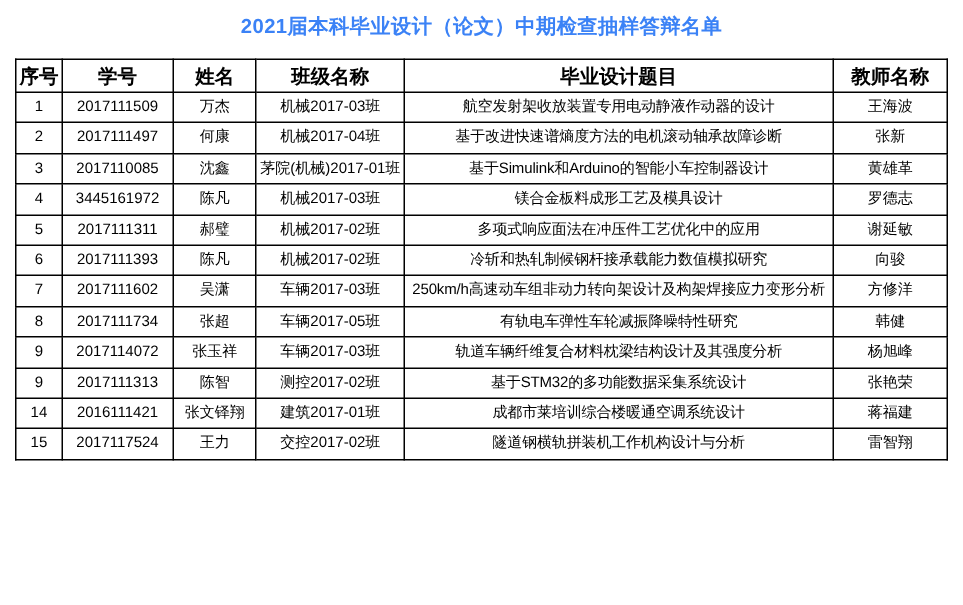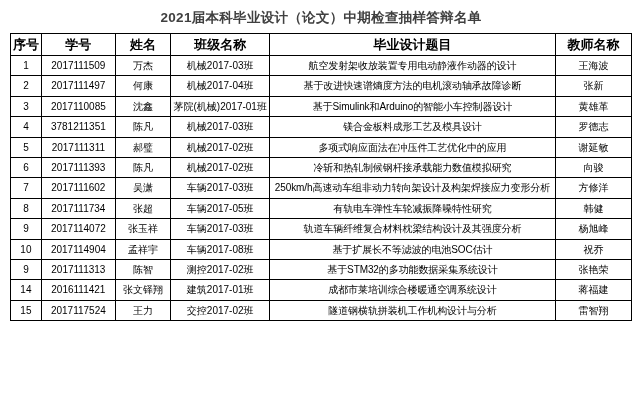--- a/index.html
+++ b/index.html
@@ -16,25 +16,25 @@
   }
   .page {
     width: 642px;
     height: 403px;
     box-sizing: border-box;
     padding: 6px 10px 0 10px;
     background: #ffffff;
   }
   .doc-title {
     text-align: center;
-    color: #404040;
+    color: #3b82f6;
     font-size: 13.5px;
     font-weight: bold;
     letter-spacing: 0.3px;
-    margin: 4px 0 7px 0;
+    margin: 4px 0 13px 0;
     line-height: 16px;
     white-space: nowrap;
   }
   table.roster {
     border-collapse: collapse;
     width: 622px;
     table-layout: fixed;
     font-size: 10px;
   }
   table.roster th,
@@ -115,21 +115,21 @@
         <tr>
           <td class="idx">3</td>
           <td class="sid">2017110085</td>
           <td>沈鑫</td>
           <td>茅院(机械)2017-01班</td>
           <td class="topic">基于Simulink和Arduino的智能小车控制器设计</td>
           <td>黄雄革</td>
         </tr>
         <tr>
           <td class="idx">4</td>
-          <td class="sid">3781211351</td>
+          <td class="sid">3445161972</td>
           <td>陈凡</td>
           <td>机械2017-03班</td>
           <td class="topic">镁合金板料成形工艺及模具设计</td>
           <td>罗德志</td>
         </tr>
         <tr>
           <td class="idx">5</td>
           <td class="sid">2017111311</td>
           <td>郝璧</td>
           <td>机械2017-02班</td>
@@ -162,28 +162,20 @@
         </tr>
         <tr>
           <td class="idx">9</td>
           <td class="sid">2017114072</td>
           <td>张玉祥</td>
           <td>车辆2017-03班</td>
           <td class="topic">轨道车辆纤维复合材料枕梁结构设计及其强度分析</td>
           <td>杨旭峰</td>
         </tr>
         <tr>
-          <td class="idx">10</td>
-          <td class="sid">2017114904</td>
-          <td>孟祥宇</td>
-          <td>车辆2017-08班</td>
-          <td class="topic">基于扩展长不等滤波的电池SOC估计</td>
-          <td>祝乔</td>
-        </tr>
-        <tr>
           <td class="idx">9</td>
           <td class="sid">2017111313</td>
           <td>陈智</td>
           <td>测控2017-02班</td>
           <td class="topic">基于STM32的多功能数据采集系统设计</td>
           <td>张艳荣</td>
         </tr>
         <tr>
           <td class="idx">14</td>
           <td class="sid">2016111421</td>

